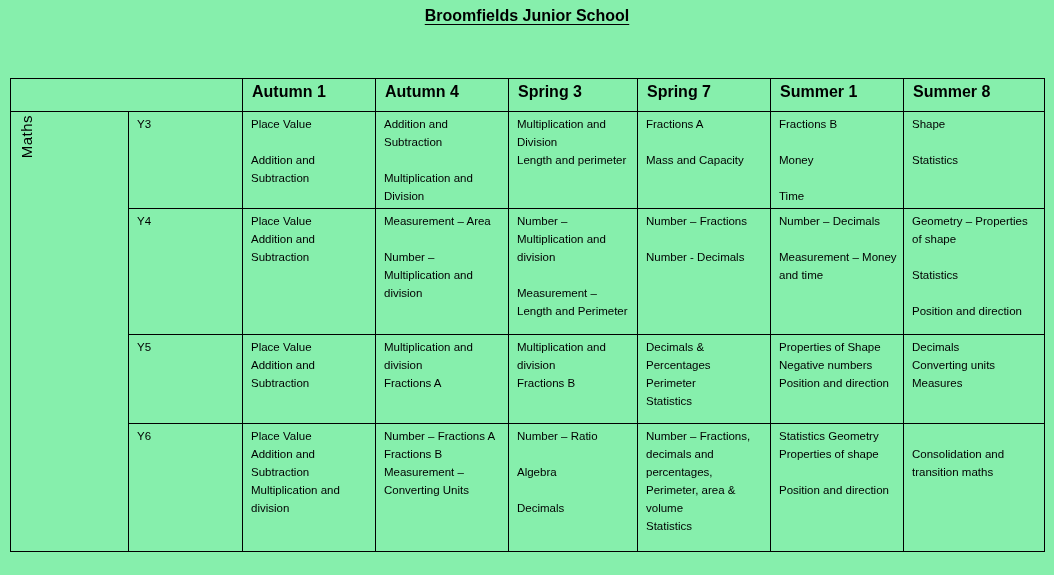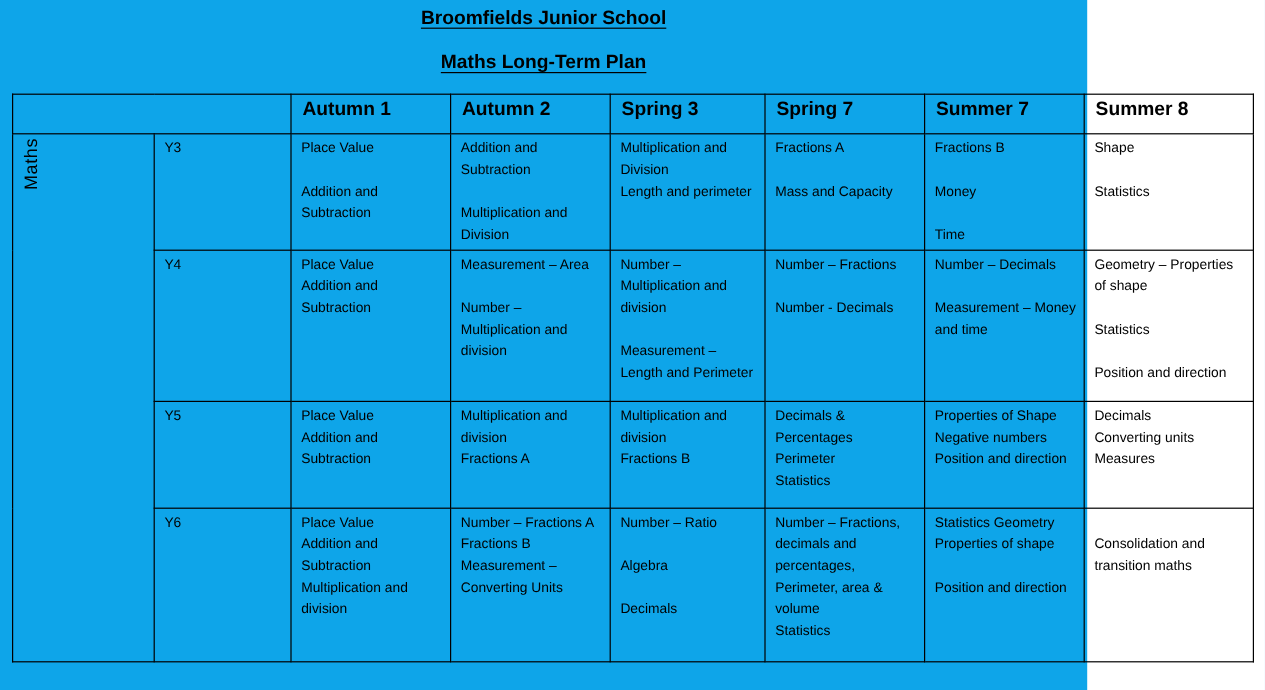--- a/index.html
+++ b/index.html
@@ -3,21 +3,21 @@
 <meta charset="utf-8">
 <style>
   * { box-sizing: border-box; margin: 0; padding: 0; }
   html, body {
     width: 1054px; height: 575px;
     background: #ffffff;
     font-family: "Liberation Sans", sans-serif;
     color: #000000;
     overflow: hidden;
   }
-  .page { position: relative; width: 906px; height: 575px; background: #0ea5e9; }
+  .page { position: relative; width: 1054px; height: 575px; background: #86efac; }
 
   .titles { position: absolute; top: 6px; left: 0; width: 100%; text-align: center; }
   .doc-title {
     font-size: 16px; font-weight: bold;
     text-decoration: underline;
     text-underline-offset: 3px;
     line-height: 20px;
   }
   .doc-subtitle {
     margin-top: 17px;
@@ -71,42 +71,41 @@
   tr.row-y5 { height: 89px; }
   tr.row-y6 { height: 128px; }
 </style>
 </head>
 <body>
 
 <div class="page">
 
   <div class="titles">
     <div class="doc-title">Broomfields Junior School</div>
-    <div class="doc-subtitle">Maths Long-Term Plan</div>
   </div>
 
   <table class="plan">
     <colgroup>
       <col style="width:118px">
       <col style="width:114px">
       <col style="width:133px">
       <col style="width:133px">
       <col style="width:129px">
       <col style="width:133px">
       <col style="width:133px">
       <col style="width:141px">
     </colgroup>
     <tbody>
         <tr>
       <th colspan="2"></th>
       <th>Autumn 1</th>
-      <th>Autumn 2</th>
+      <th>Autumn 4</th>
       <th>Spring 3</th>
       <th>Spring 7</th>
-      <th>Summer 7</th>
+      <th>Summer 1</th>
       <th>Summer 8</th>
     </tr>
     <tr class="row-y3">
       <td rowspan="4" class="subject-cell">
         <span class="vertical-label">Maths</span>
       </td>
       <td class="year-cell">Y3</td>
       <td>Place Value<br><br>Addition and Subtraction</td>
       <td>Addition and Subtraction<br><br>Multiplication and Division</td>
       <td>Multiplication and Division<br>Length and perimeter</td>

